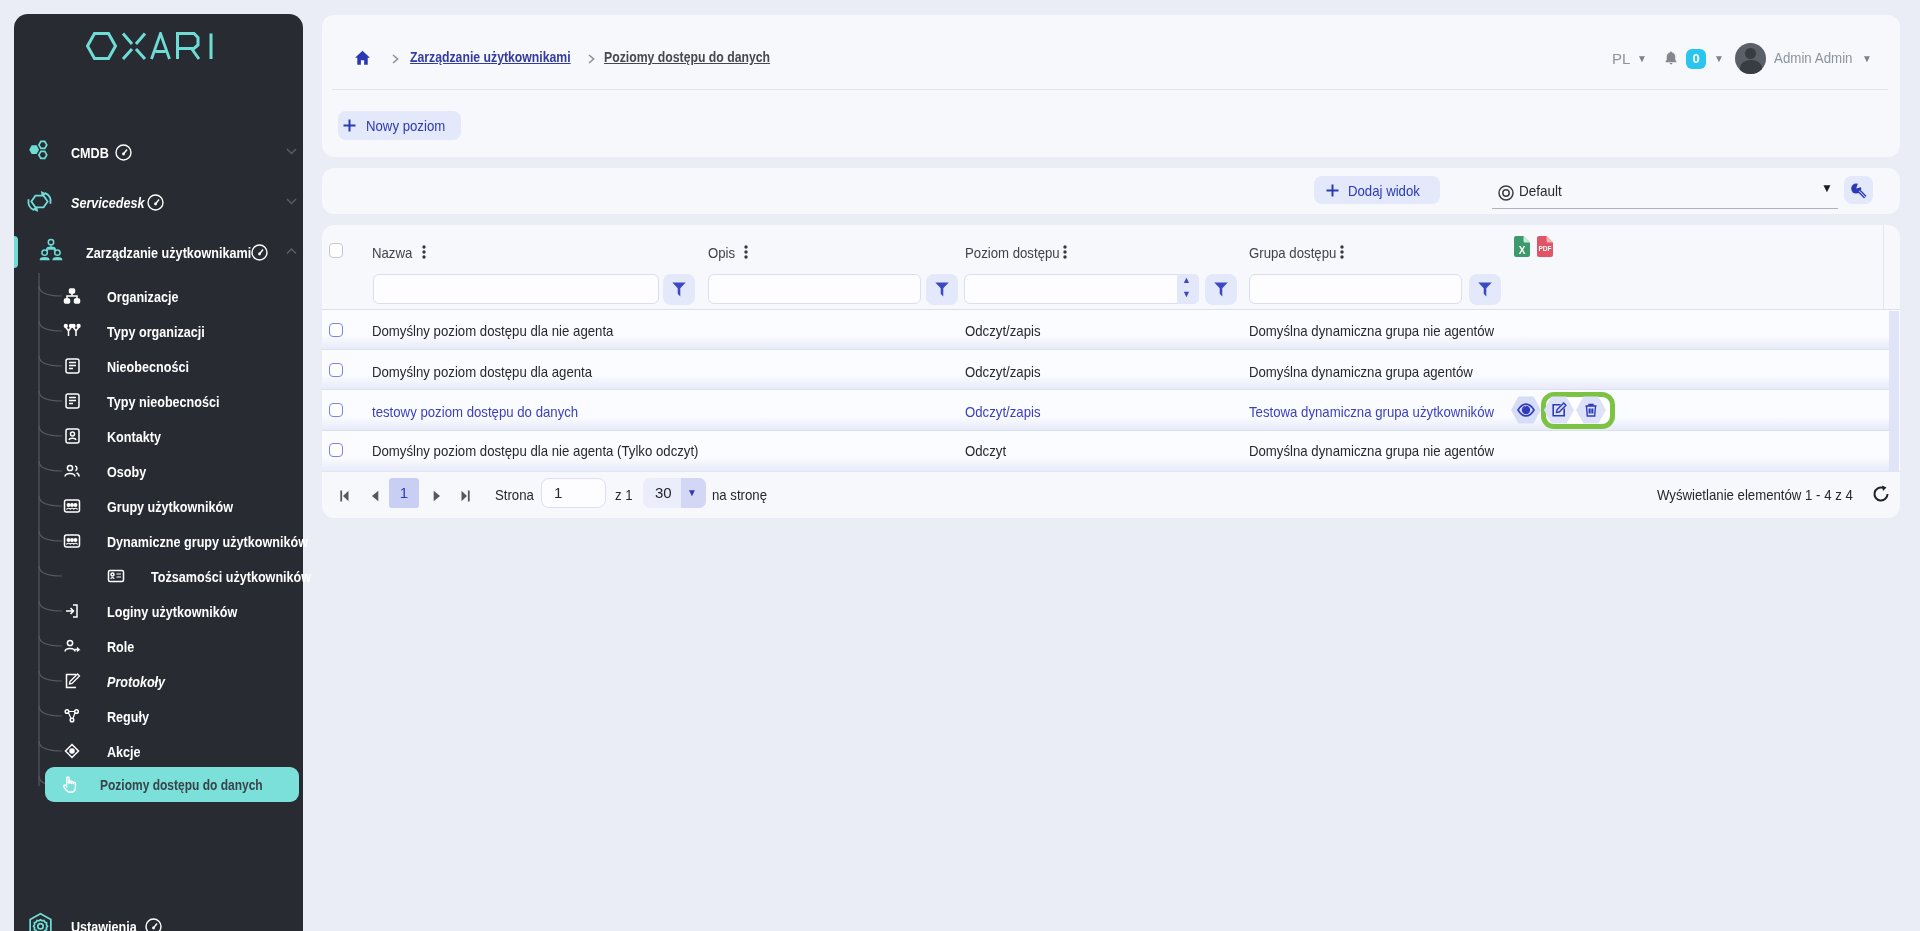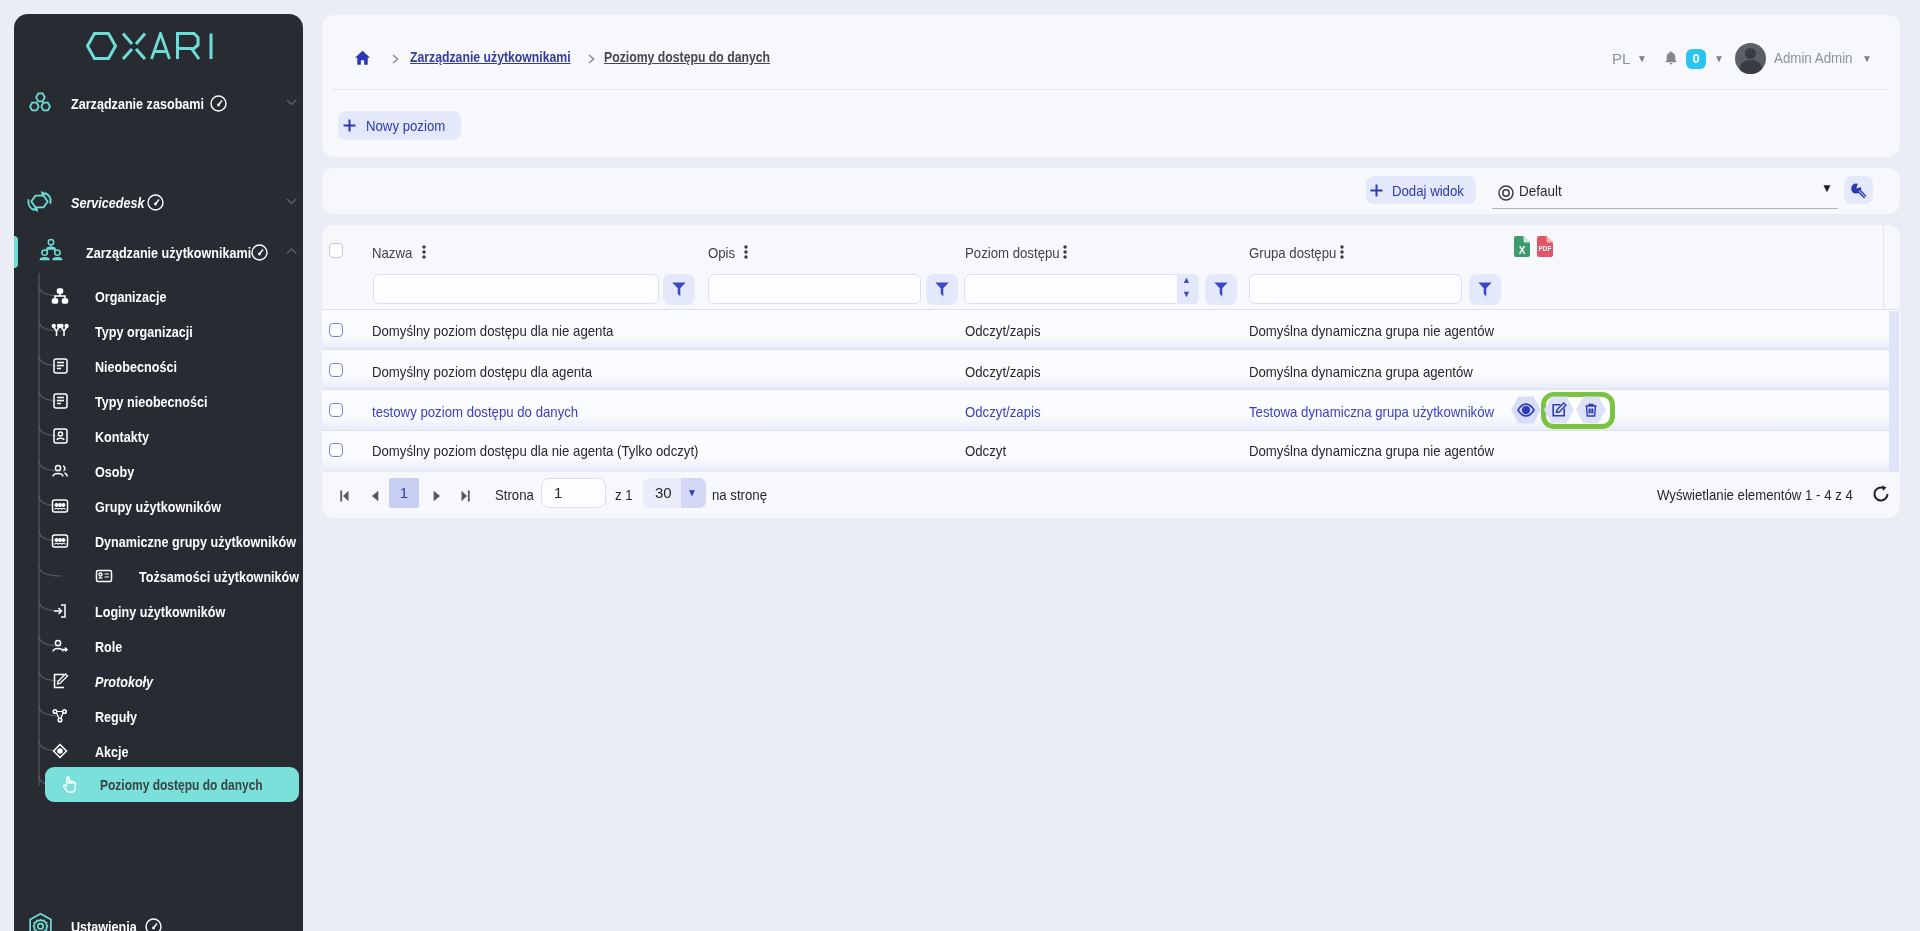--- a/index.html
+++ b/index.html
@@ -6,21 +6,21 @@
   html,body { width:1920px; height:931px; overflow:hidden; }
   body { background:#eaecf6; font-family:"Liberation Sans", sans-serif; }
   .abs { position:absolute; }
   #page { position:relative; width:1920px; height:931px; }
   
   #sidebar { position:absolute; left:14px; top:14px; width:289px; height:917px;
              background:#282c32; border-radius:14px 14px 0 0; }
   .mi { position:absolute; left:0; width:289px; height:34px; }
   .mi .txt { position:absolute; left:57px; top:50%; transform:translateY(-50%) scaleX(0.84);
              transform-origin:0 0; color:#fff; font-size:15px; font-weight:700; white-space:nowrap; }
-  .smi { position:absolute; left:0; width:332px; height:24px; }
+  .smi { position:absolute; left:12px; width:332px; height:24px; }
   .smi .txt { position:absolute; left:81px; top:50%; transform:translateY(-50%) scaleX(0.84);
               transform-origin:0 0; color:#fff; font-size:15px; font-weight:700; white-space:nowrap; }
   .chevsvg { position:absolute; left:272px; top:13px; }
   
   .card { position:absolute; left:322px; width:1578px; background:#f7f8fc; border-radius:12px; }
   
   .btn-lav { position:absolute; background:#e3e8fb; border-radius:8px; color:#2b3ab5;
              font-size:15px; display:flex; align-items:center; justify-content:center; }
   
   .hdr-txt { position:absolute; color:#3f434b; font-size:15px; white-space:nowrap; transform:scaleX(0.88); transform-origin:0 50%; }
@@ -41,28 +41,28 @@
   <div id="sidebar">
 
     <svg class="abs" style="left:71px; top:18px;" width="132" height="28" viewBox="0 0 132 28" fill="none" stroke="#6fdcd6" stroke-width="3">
       <path d="M9.5 1.5 H23.5 L30.5 14 L23.5 26.5 H9.5 L2.5 14 Z"></path>
       <path d="M38 1.5 L47 12 M51 17 L60 27 M60 1.5 L51 12 M47 17 L38 27"></path>
       <path d="M66.5 27 L75.5 1.5 L84.5 27 M70.5 19.5 H80.5" stroke-width="2.8"></path>
       <path d="M92.5 27 V1.5 H109 L113 5.5 V13 L109 16.5 H92.5 M106.5 16.5 L114 27" stroke-width="3"></path>
       <path d="M126 1.5 V27"></path>
     </svg>
 
-    <div class="mi" style="top:72px;">
-      <svg class="abs" style="left:13px; top:4px;" width="26" height="26" viewBox="0 0 30 30" fill="none" stroke="#6fdcd6" stroke-width="2">
-        <path d="M13 4 L18 4 L20.5 8.5 L18 13 L13 13 L10.5 8.5 Z"></path>
-        <path d="M6 14.5 L11 14.5 L13.5 19 L11 23.5 L6 23.5 L3.5 19 Z"></path>
-        <path d="M19 14.5 L24 14.5 L26.5 19 L24 23.5 L19 23.5 L16.5 19 Z"></path>
-      </svg>
-      <span class="txt">Zarządzanie zasobami</span>
-        <svg class="abs" style="left:196px; top:9px;" width="17" height="17" viewBox="0 0 17 17">
+    <div class="mi" style="top:121px;">
+      <svg class="abs" style="left:13px; top:3px;" width="26" height="26" viewBox="0 0 30 30" fill="none" stroke="#6fdcd6" stroke-width="2">
+        <path d="M6 9.5 L10.5 9.5 L12.8 13.5 L10.5 17.5 L6 17.5 L3.7 13.5 Z" fill="#6fdcd6"></path>
+        <path d="M16 4 L20.5 4 L22.8 8 L20.5 12 L16 12 L13.7 8 Z"></path>
+        <path d="M16 15.5 L20.5 15.5 L22.8 19.5 L20.5 23.5 L16 23.5 L13.7 19.5 Z"></path>
+      </svg>
+      <span class="txt">CMDB</span>
+        <svg class="abs" style="left:101px; top:9px;" width="17" height="17" viewBox="0 0 17 17">
           <circle cx="8.5" cy="8.5" r="7.5" fill="none" stroke="#fff" stroke-width="1.4"></circle>
           <path d="M8.5 10 L12 5.5" stroke="#fff" stroke-width="1.4"></path>
           <circle cx="8.5" cy="10" r="1.4" fill="#fff"></circle>
         </svg>
       <svg class="chevsvg" width="11" height="7" viewBox="0 0 11 7" fill="none" stroke="#585d64" stroke-width="1.5">
           <path d="M1 1 L5.5 5.5 L10 1"></path>
         </svg>
     </div>
     <div class="mi" style="top:171px;font-style:italic;">
       <svg class="abs" style="left:11px; top:2px;" width="29" height="29" viewBox="0 0 32 32" fill="none" stroke="#6fdcd6" stroke-width="2">
@@ -293,21 +293,21 @@
     <div class="abs" style="left:10px; top:74px; width:1556px; height:1px; background:#e5e5ec;"></div>
 
     <div class="btn-lav" style="left:16px; top:96px; width:123px; height:29px;">
       <svg width="15" height="15" viewBox="0 0 15 15" style="margin-right:9px;">
           <path d="M7.5 1.5 V13.5 M1.5 7.5 H13.5" stroke="#2b3ab5" stroke-width="2"></path>
         </svg>
         <span class="cnd">Nowy poziom</span>
     </div>
   </div>
   <div class="card" id="card2" style="top:168px; height:46px;">
-    <div class="btn-lav" style="left:1044px; top:8px; width:110px; height:28px;">
+    <div class="btn-lav" style="left:992px; top:8px; width:126px; height:28px;">
       <svg width="15" height="15" viewBox="0 0 15 15" style="margin-right:8px;">
           <path d="M7.5 1.5 V13.5 M1.5 7.5 H13.5" stroke="#2b3ab5" stroke-width="2"></path>
         </svg>
         <span class="cnd">Dodaj widok</span>
     </div>
     <svg class="abs" style="left:1176px; top:17px;" width="16" height="16" viewBox="0 0 16 16" fill="none" stroke="#3c3f45" stroke-width="1.5">
       <circle cx="8" cy="8" r="7"></circle>
       <circle cx="8" cy="8" r="3.2"></circle>
     </svg>
     <span class="abs" style="left:1197px; top:14px; color:#28292e; font-size:15px; transform:scaleX(0.9); transform-origin:0 50%;">Default</span>

